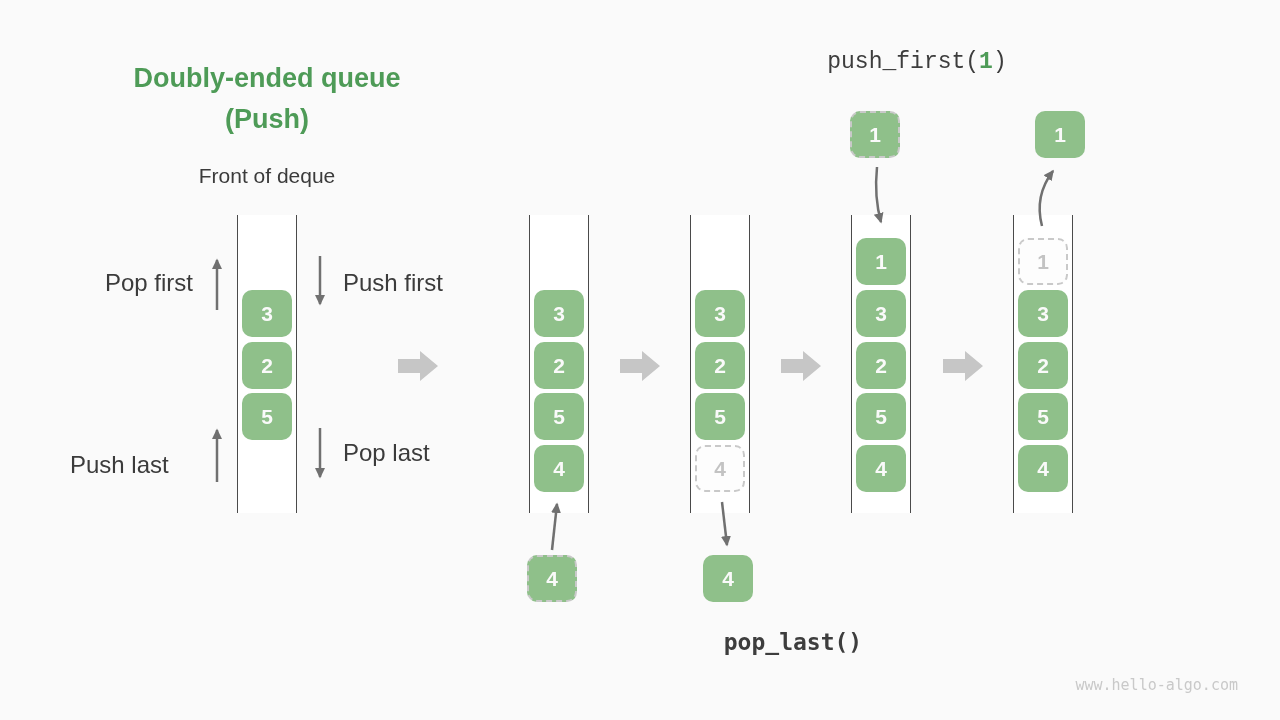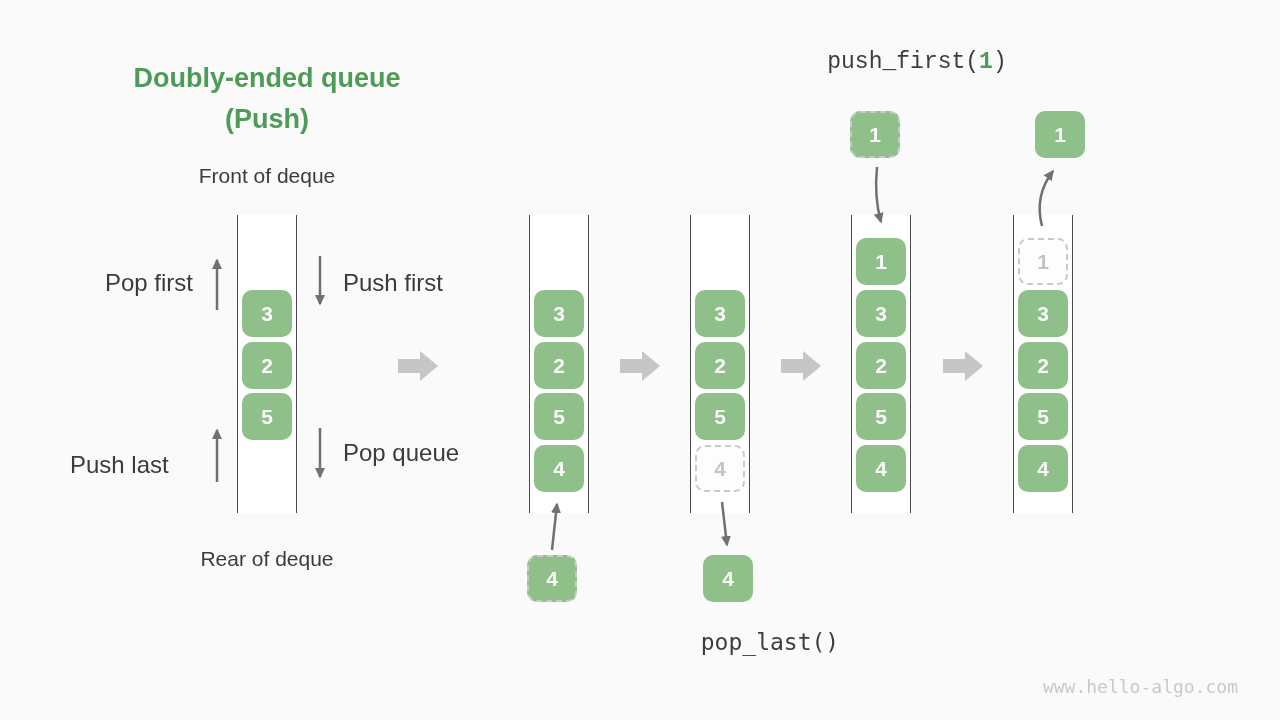--- a/index.html
+++ b/index.html
@@ -70,49 +70,48 @@
 
   
   .code-label{
     font-family:"DejaVu Sans Mono",monospace;
     font-size:23px;line-height:26px;
     color:#3d3d3d;
     width:200px;text-align:center;white-space:nowrap;
   }
   .code-label .arg{color:#4e9b57;font-weight:bold;}
   .op-push-last{left:485px;top:629px;}
-  .op-pop-last{left:670px;top:629px;}
+  .op-pop-last{left:693px;top:629px;font-weight:bold;}
   .op-push-first{left:817px;top:49px;font-family:Liberation Mono, monospace;}
   .op-pop-first{left:1011px;top:59px;}
 
   .watermark{
     left:1038px;top:676px;width:200px;text-align:right;
     font-family:"DejaVu Sans Mono",monospace;
-    font-size:18px;color:#c9c9c9;
+    font-size:15px;color:#c9c9c9;
   }
 
   svg.overlay{position:absolute;left:0;top:0;pointer-events:none;}
 </style>
 </head>
 <body>
 
 <div id="canvas">
 
   <div class="abs title">
     <div>Doubly-ended queue</div>
     <div>(Push)</div>
   </div>
 
   <div class="abs dlabel front-label">Front of deque</div>
-  <div class="abs dlabel rear-label">Rear of deque</div>
 
   <div class="abs dlabel side-label pop-first-label">Pop first</div>
   <div class="abs dlabel side-label push-first-label">Push first</div>
   <div class="abs dlabel side-label push-last-label">Push last</div>
-  <div class="abs dlabel side-label pop-last-label">Pop queue</div>
+  <div class="abs dlabel side-label pop-last-label">Pop last</div>
 
   <div class="abs queue q0">
     <div class="cell s1">3</div>
     <div class="cell s2">2</div>
     <div class="cell s3">5</div>
   </div>
 
   <div class="abs queue q1">
     <div class="cell s1">3</div>
     <div class="cell s2">2</div>

